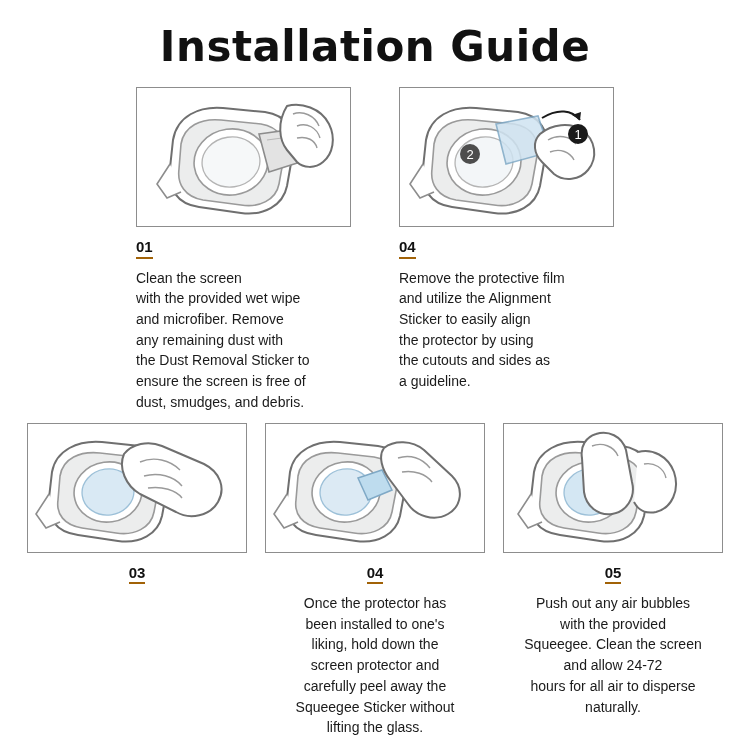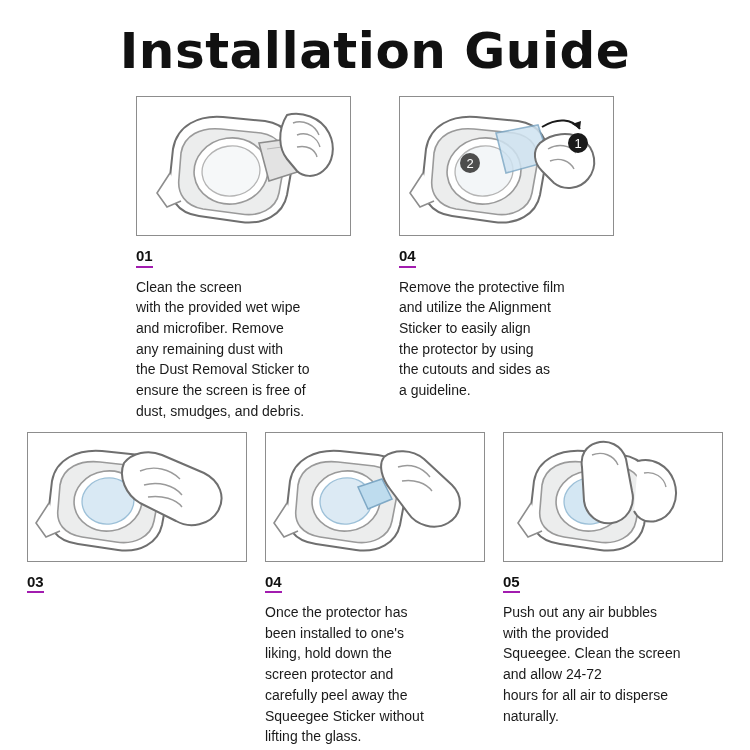--- a/index.html
+++ b/index.html
@@ -15,41 +15,42 @@
     overflow: hidden;
   }
   .page {
     position: relative;
     width: 750px;
     height: 750px;
     box-sizing: border-box;
   }
   .title {
     text-align: center;
-    font-size: 50px;
+    font-size: 42px;
     font-weight: bold;
     letter-spacing: 0.5px;
     color: #111111;
     padding-top: 22px;
     padding-bottom: 8px;
     font-family: "DejaVu Sans", sans-serif;
   }
 
   
   .row-top {
     display: flex;
     justify-content: center;
     gap: 48px;
     padding: 8px 0 0 0;
   }
   .row-bottom {
     display: flex;
     justify-content: center;
     gap: 18px;
     padding: 10px 0 0 0;
+    text-align: center;
   }
   .card {
     box-sizing: border-box;
   }
   .card.big { width: 215px; }
   .card.sml { width: 220px; }
 
   .illus {
     border: 1px solid #8d8d8d;
     box-sizing: border-box;
@@ -59,21 +60,21 @@
   }
   .illus.big { height: 140px; }
   .illus.sml { height: 130px; }
 
   .step-num {
     font-size: 15px;
     font-weight: bold;
     color: #111;
     margin-top: 12px;
     display: inline-block;
-    border-bottom: 2px solid #a21caf;
+    border-bottom: 2px solid #a16207;
     padding-bottom: 1px;
     line-height: 1.1;
   }
   .step-text {
     font-size: 14px;
     line-height: 1.48;
     color: #1a1a1a;
     margin-top: 9px;
     white-space: pre-line;
   }

